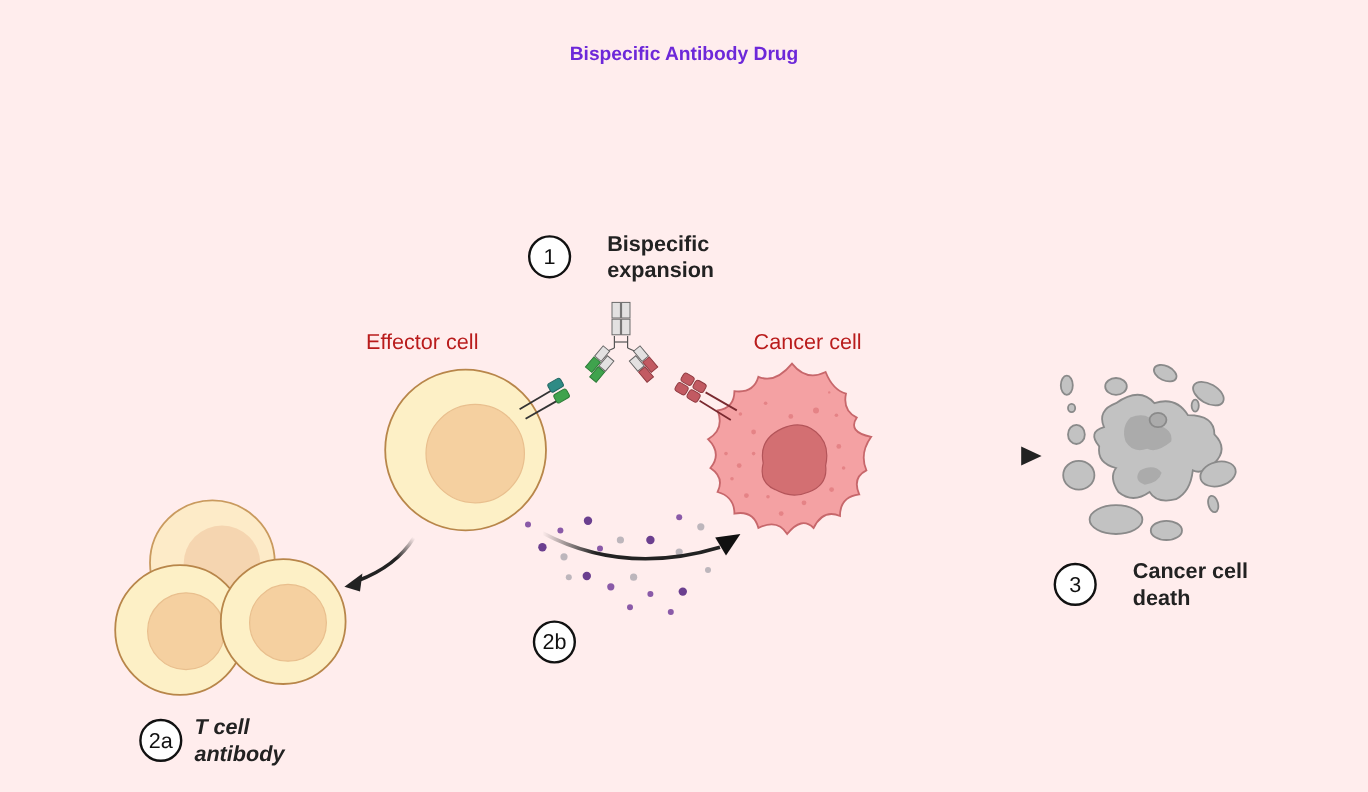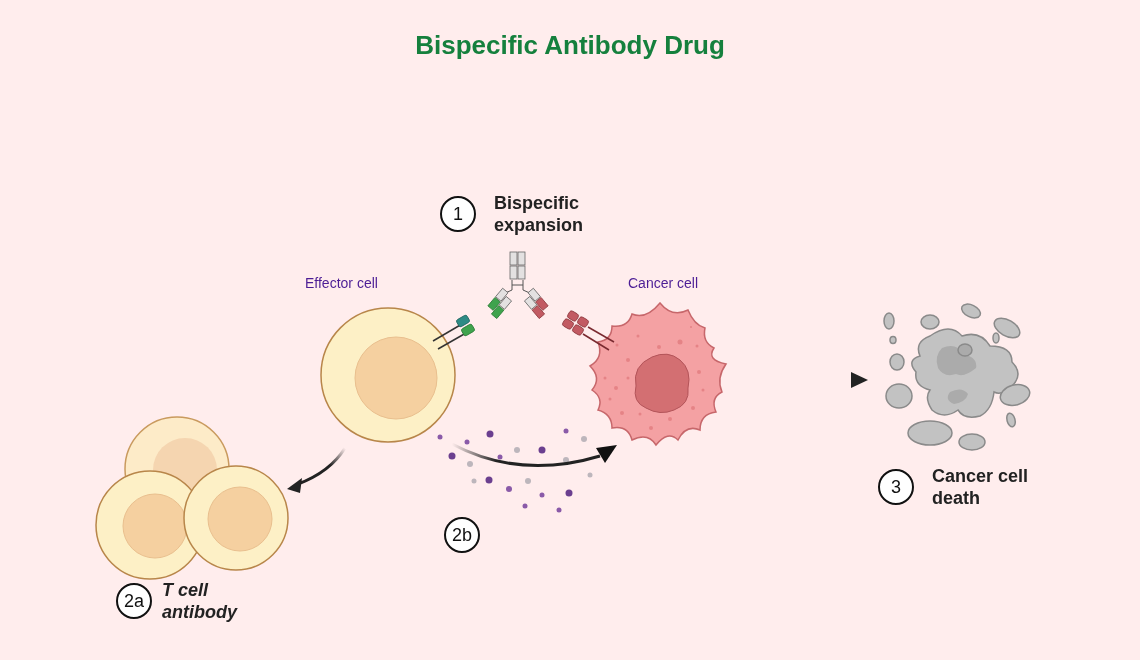--- a/index.html
+++ b/index.html
@@ -4,33 +4,33 @@
 <style>
   html, body { margin: 0; padding: 0; }
   body {
     width: 1140px; height: 660px; overflow: hidden;
     background: #FFEDED;
     font-family: "Liberation Sans", "DejaVu Sans", sans-serif;
     position: relative;
   }
   .title {
     position: absolute; left: 0; width: 1140px; top: 28px;
-    text-align: center; font-weight: bold; font-size: 26px; line-height: 35px;
-    color: #15803d;
+    text-align: center; font-weight: bold; font-size: 16px; line-height: 35px;
+    color: #6d28d9;
   }
   .title div { white-space: nowrap; }
-  .lbl { position: absolute; font-size: 14px; color: #4c1d95; white-space: nowrap; }
+  .lbl { position: absolute; font-size: 18px; color: #b91c1c; white-space: nowrap; }
   .step { position: absolute; display: flex; align-items: center; }
   .badge {
     width: 36px; height: 36px; border: 2px solid #111; border-radius: 50%;
     background: #fff; box-sizing: border-box;
     display: flex; align-items: center; justify-content: center;
     font-size: 18px; color: #111;
   }
-  .step-text { margin-left: 18px; font-weight: bold; font-size: 18px; line-height: 22px; color: #222; }
+  .step-text { margin-left: 30px; font-weight: bold; font-size: 18px; line-height: 22px; color: #222; }
   .step-text div { white-space: nowrap; }
   svg.art { position: absolute; left: 0; top: 0; }
 </style>
 </head>
 <body>
 
 <div class="title">
   <div>Bispecific Antibody Drug</div>
 </div>
 
@@ -195,21 +195,21 @@
 <div class="lbl" style="left:628px; top:275px;">Cancer cell</div>
 
 <div class="step" style="left:440px; top:192px;">
   <div class="badge">1</div>
   <div class="step-text">
     <div>Bispecific</div>
     <div>expansion</div>
   </div>
 </div>
 
-<div class="step" style="left:116px; top:579px;">
+<div class="step" style="left:116px; top:595px;">
   <div class="badge">2a</div>
   <div class="step-text" style="margin-left:10px;font-style:italic;">
     <div>T cell</div>
     <div>antibody</div>
   </div>
 </div>
 
 <div class="step" style="left:444px; top:517px;">
   <div class="badge">2b</div>
 </div>

